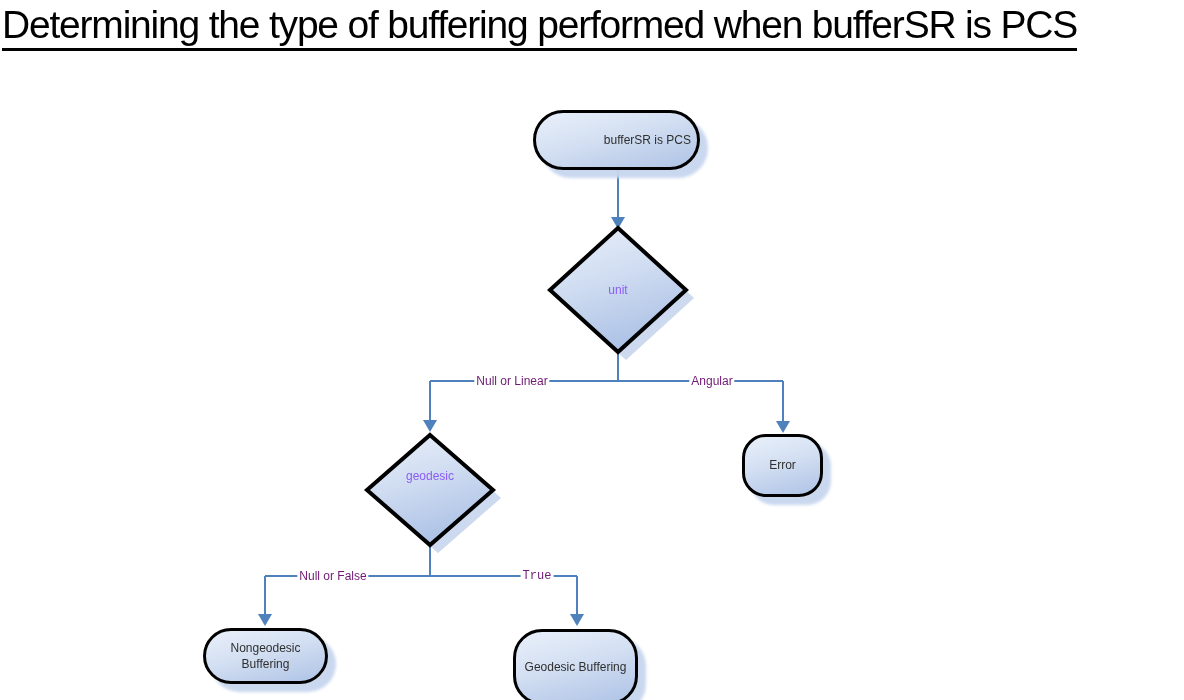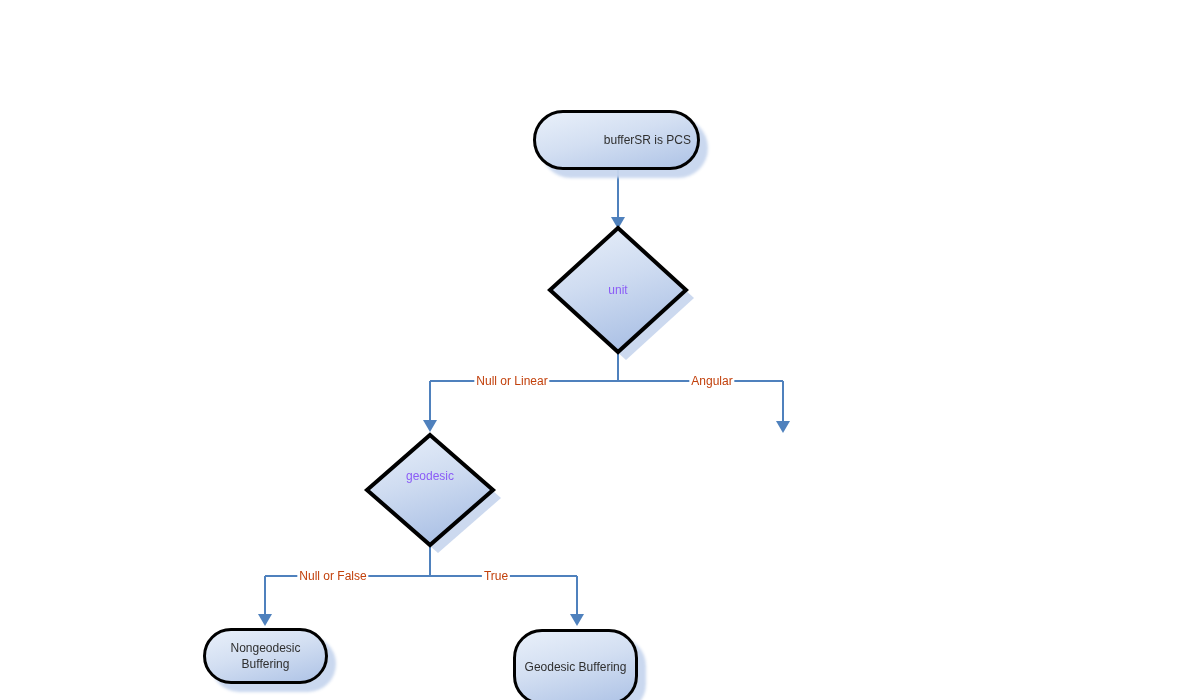--- a/index.html
+++ b/index.html
@@ -28,28 +28,29 @@
   .node--nongeo { left:203px; top:628px; width:125px; height:56px; border-radius:30px; }
   .node--geobuf { left:513px; top:629px; width:125px; height:76px; border-radius:29px; padding:2px 3px; }
   .diamond-svg { position:absolute; z-index:2; }
   .diamond-label {
     position:absolute; z-index:3; transform:translate(-50%,-50%);
     font-size:12px; color:#8b5cf6; white-space:nowrap;
   }
   .edge-label {
     position:absolute; z-index:3; transform:translate(-50%,-50%);
     background:#ffffff; padding:0 2px;
-    font-size:12px; color:#c2410c; white-space:nowrap;
+    font-size:12px; color:#701a75; white-space:nowrap;
   }
 </style>
 </head>
 <body>
 
 <div class="canvas">
 
+  <h1 class="title">Determining the type of buffering performed when bufferSR is PCS</h1>
 
   <svg class="connector-svg" width="1184" height="700" viewBox="0 0 1184 700">
     <g stroke="#4f81bd" stroke-width="2" fill="none">
       <path d="M618,170 V219"></path>
       <path d="M618,352 V381"></path>
       <path d="M430,381 H783"></path>
       <path d="M430,381 V421"></path>
       <path d="M783,381 V422"></path>
       <path d="M430,545 V576"></path>
       <path d="M265,576 H577"></path>
@@ -62,20 +63,23 @@
       <polygon points="776,421 790,421 783,433"></polygon>
       <polygon points="258,614 272,614 265,626"></polygon>
       <polygon points="570,614 584,614 577,626"></polygon>
     </g>
   </svg>
 
   <div class="node node--start">
     <span>bufferSR is PCS</span>
   </div>
 
+  <div class="node node--error">
+    <span>Error</span>
+  </div>
 
   <div class="node node--nongeo">
     <span>Nongeodesic Buffering</span>
   </div>
 
   <div class="node node--geobuf">
     <span>Geodesic Buffering</span>
   </div>
 
   <svg class="diamond-svg" style="left:532px; top:210px;" width="170" height="160" viewBox="0 0 170 160">
@@ -100,15 +104,15 @@
       </linearGradient>
     </defs>
     <polygon points="89,26 152,81 89,136 26,81" fill="#ccd9ef"></polygon>
     <polygon points="81,18 144,73 81,128 18,73" fill="url(#gradGeo)" stroke="#000" stroke-width="4" stroke-linejoin="miter"></polygon>
   </svg>
   <span class="diamond-label" style="left:430px; top:476px;">geodesic</span>
 
   <span class="edge-label" style="left:512px; top:381px;">Null or Linear</span>
   <span class="edge-label" style="left:712px; top:381px;">Angular</span>
   <span class="edge-label" style="left:333px; top:576px;">Null or False</span>
-  <span class="edge-label" style="left:496px; top:576px;">True</span>
+  <span class="edge-label" style="left:537px; top:576px;font-family:Liberation Mono, monospace;">True</span>
 
 </div>
 
 </body></html>

